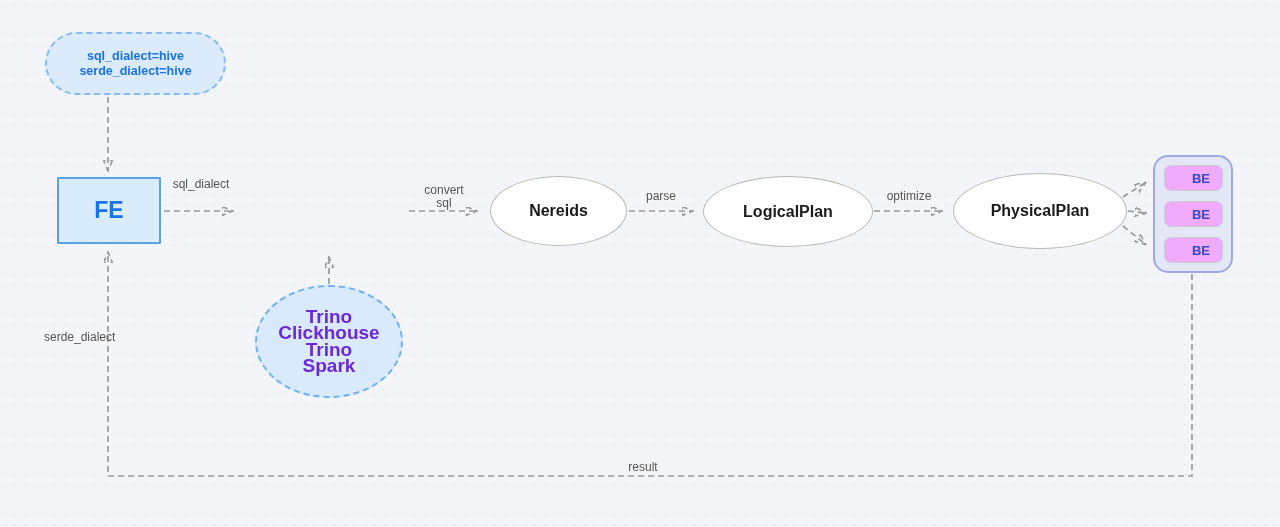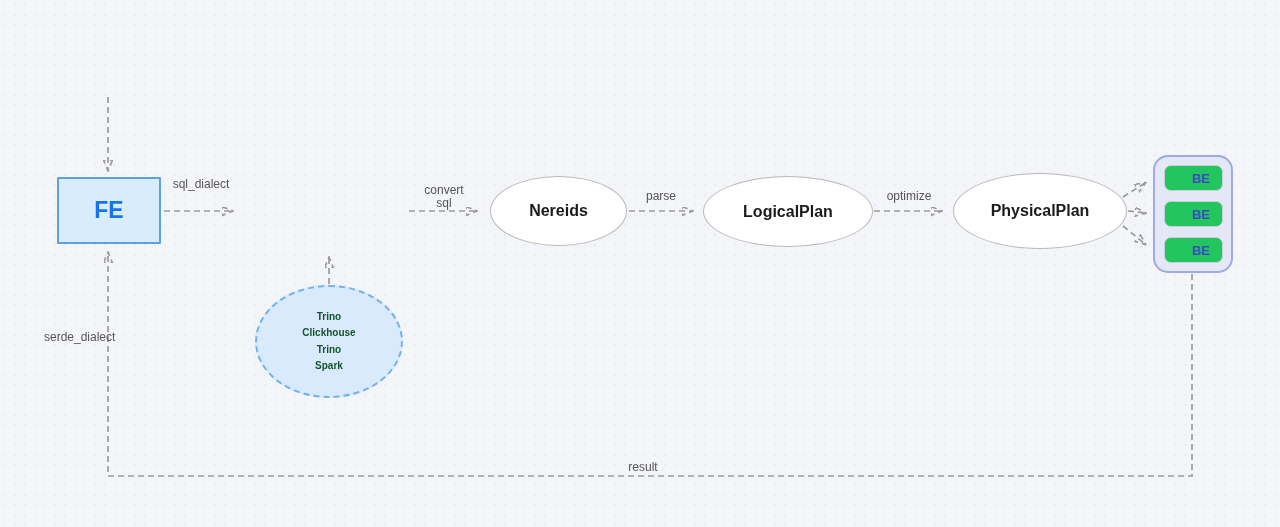--- a/index.html
+++ b/index.html
@@ -64,40 +64,40 @@
   .ellipse.nereids      { left: 490px; top: 176px; width: 137px; height: 70px; }
   .ellipse.logicalplan  { left: 703px; top: 176px; width: 170px; height: 71px; }
   .ellipse.physicalplan { left: 953px; top: 173px; width: 174px; height: 76px; }
 
   .dialects-ellipse {
     left: 255px; top: 285px; width: 148px; height: 113px;
     border: 2px dashed #74b2ee;
     background: #d9eafc;
     border-radius: 50%;
     flex-direction: column;
-    color: #14532d;
-    font-size: 10px;
+    color: #6d28d9;
+    font-size: 19px;
     font-weight: 600;
     line-height: 16.5px;
     text-align: center;
   }
 
   .be-group {
     left: 1153px; top: 155px; width: 80px; height: 118px;
     border: 2px solid #9fa9e2;
     background: #e4e7f5;
     border-radius: 15px;
     flex-direction: column;
     justify-content: center;
     gap: 10px;
   }
   .be-box {
     width: 59px; height: 26px;
     border: 1px solid #c9cdd8;
-    background: #22c55e;
+    background: #f0abfc;
     border-radius: 7px;
     display: flex; align-items: center; justify-content: center;
     color: #3b4ac4;
     font-size: 13px;
     font-weight: 600;
     box-sizing: border-box;
     padding-left: 16px;
   }
 
   .edge-label {
@@ -125,20 +125,24 @@
     <path d="M409,211 L476,211" marker-end="url(#arr)"></path>
     <path d="M629,211 L692,211" marker-end="url(#arr)"></path>
     <path d="M874,211 L941,211" marker-end="url(#arr)"></path>
     <path d="M1123,197 L1145,183" marker-end="url(#arr)"></path>
     <path d="M1128,211 L1145,213" marker-end="url(#arr)"></path>
     <path d="M1123,226 L1145,244" marker-end="url(#arr)"></path>
     <path d="M329,284 L329,258" marker-end="url(#arr)"></path>
     <path d="M1192,274 L1192,476 L108,476 L108,253" marker-end="url(#arr)"></path>
   </svg>
 
+  <div class="node note-pill">
+    <span>sql_dialect=hive</span>
+    <span>serde_dialect=hive</span>
+  </div>
 
   <div class="node fe-box">
     <span>FE</span>
   </div>
 
   <div class="node ellipse nereids">
     <span>Nereids</span>
   </div>
   <div class="node ellipse logicalplan">
     <span>LogicalPlan</span>

